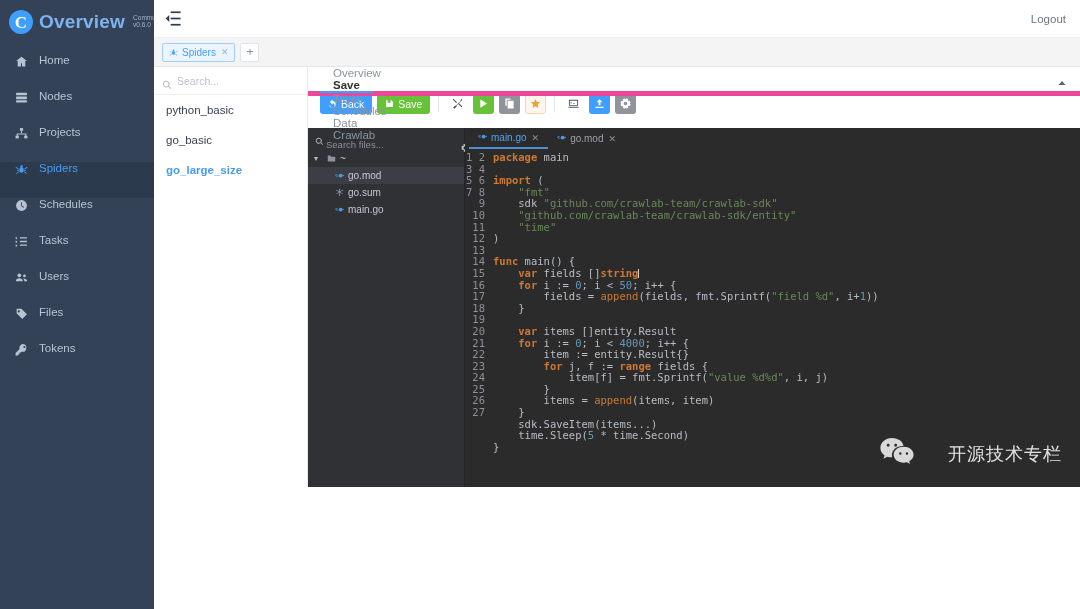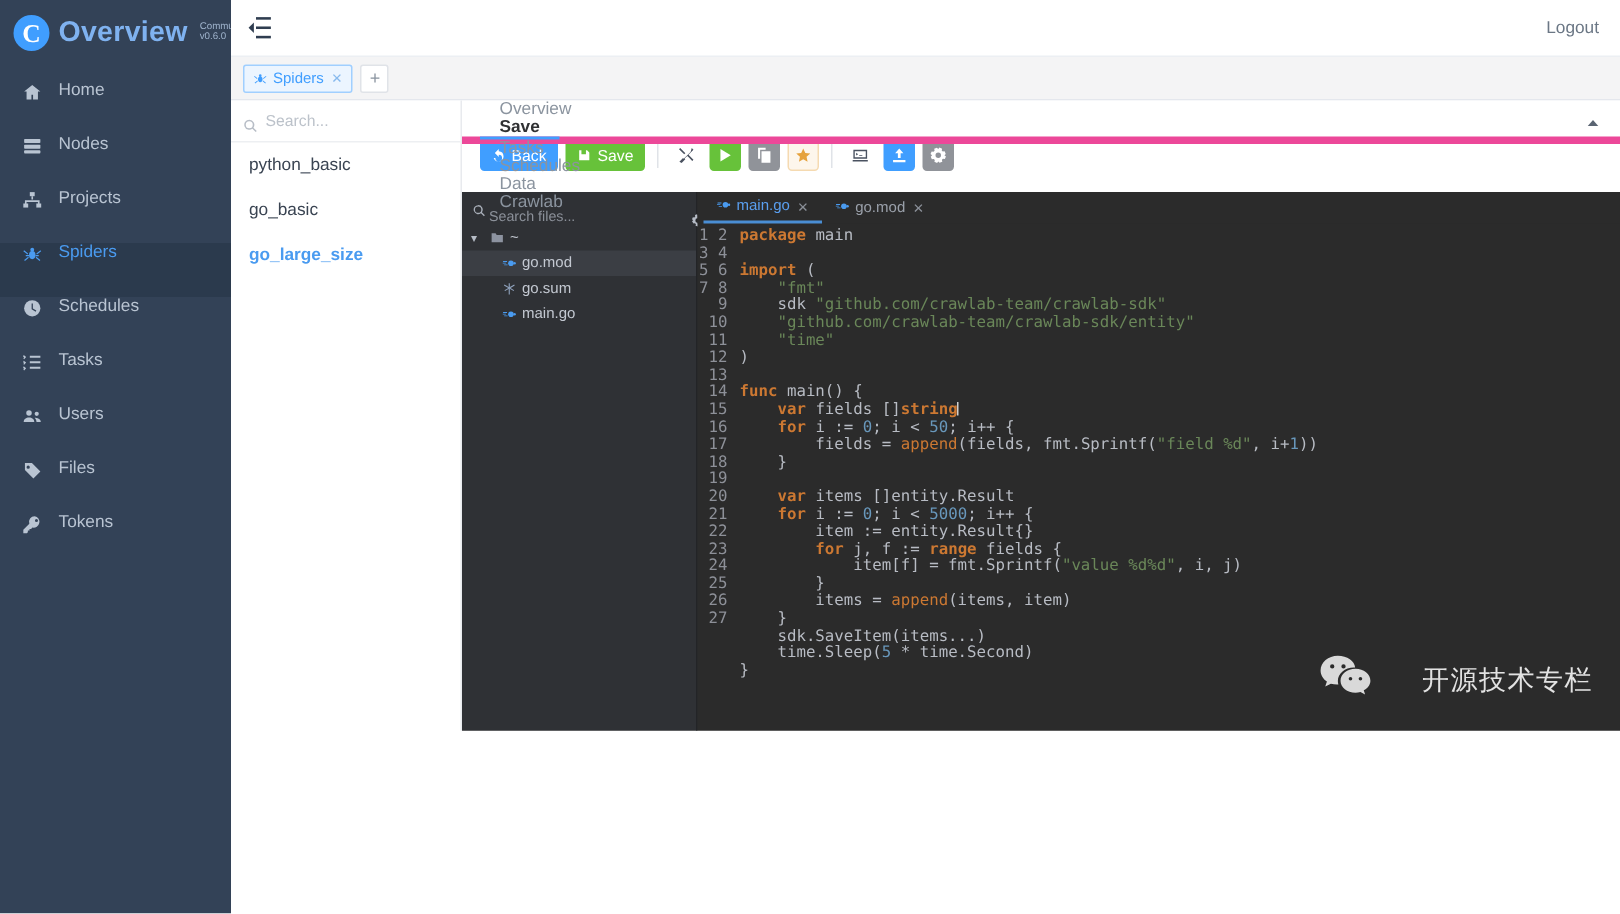--- a/index.html
+++ b/index.html
@@ -573,21 +573,21 @@
     <span class="str">"time"</span>
 )
 <span></span>
 <span class="kw">func</span> main() {
     <span class="kw">var</span> fields []<span class="typ">string</span><span class="cursor"></span>
     <span class="kw">for</span> i := <span class="num">0</span>; i &lt; <span class="num">50</span>; i++ {
         fields = <span class="fn">append</span>(fields, fmt.Sprintf(<span class="str">"field %d"</span>, i+<span class="num">1</span>))
     }
 <span></span>
     <span class="kw">var</span> items []entity.Result
-    <span class="kw">for</span> i := <span class="num">0</span>; i &lt; <span class="num">5000</span>; i++ {
+    <span class="kw">for</span> i := <span class="num">0</span>; i &lt; <span class="num">4000</span>; i++ {
         item := entity.Result{}
         <span class="kw">for</span> j, f := <span class="kw">range</span> fields {
             item[f] = fmt.Sprintf(<span class="str">"value %d%d"</span>, i, j)
         }
         items = <span class="fn">append</span>(items, item)
     }
     sdk.SaveItem(items...)
     time.Sleep(<span class="num">5</span> * time.Second)
 }
 </div>

